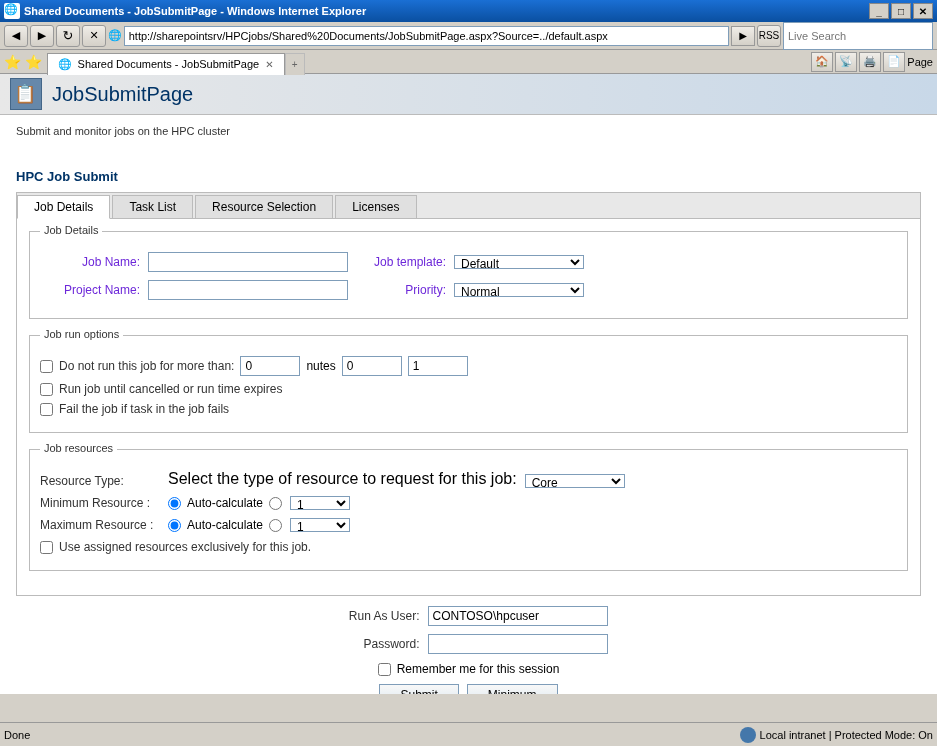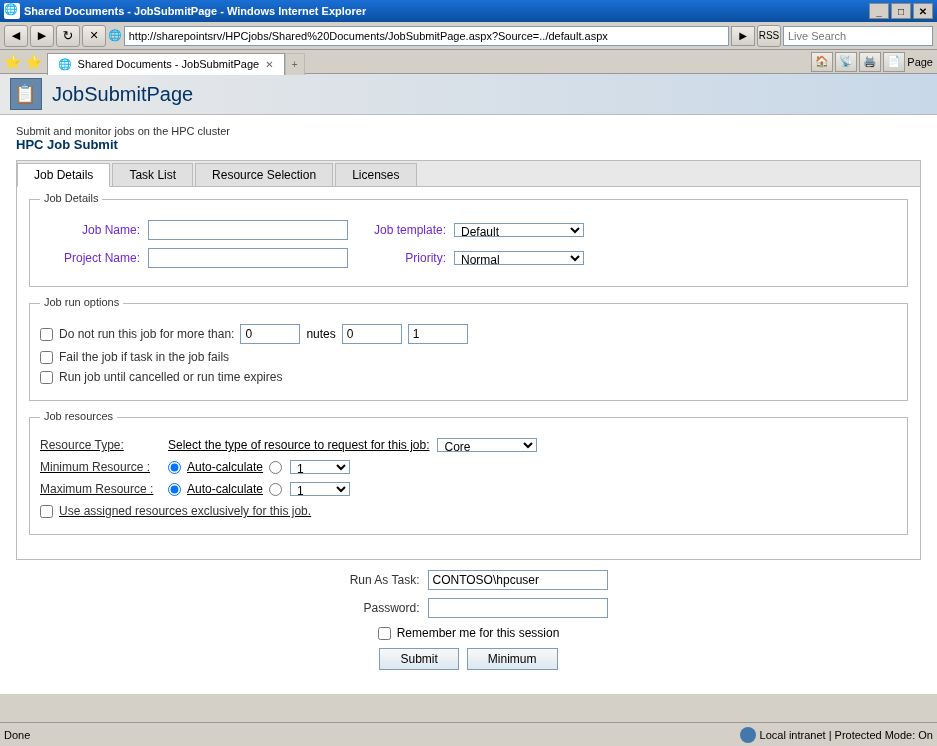--- a/index.html
+++ b/index.html
@@ -44,21 +44,21 @@
     .address-input {
       flex: 1; height: 20px; border: 1px solid #7f9db9; padding: 0 4px; font-size: 11px;
       background: white;
     }
     .go-btn {
       width: 24px; height: 20px; background: linear-gradient(to bottom, #f0ede8, #d4d0c8);
       border: 1px solid #999; display: flex; align-items: center; justify-content: center;
       cursor: pointer; font-size: 10px;
     }
     .search-box {
-      width: 150px; height: 20px; border: 1px solid #7f9db9; padding: 0 4px; font-size: 11px;
+      width: 150px; height: 28px; border: 1px solid #7f9db9; padding: 0 4px; font-size: 11px;
       background: white;
     }
 
     
     .toolbar {
       background: #d4d0c8;
       height: 24px;
       display: flex;
       align-items: center;
       padding: 0 4px;
@@ -122,21 +122,21 @@
     .page-header-icon {
       width: 32px; height: 32px; background: #6688aa;
       border: 1px solid #446688; display: flex; align-items: center; justify-content: center;
       color: white; font-size: 14px;
     }
     .page-title { font-size: 20px; color: #003366; font-weight: normal; }
 
     
     .main-content { padding: 10px 16px; background: white; min-height: 500px; }
     .subtitle { font-size: 11px; color: #333; margin-bottom: 0; }
-    .section-title { font-size: 13px; font-weight: bold; color: #003366; margin-bottom: 8px; }
+    .section-title { font-size: 13px; font-weight: bold; color: #003366; margin-bottom: 8px; margin-top: 32px; }
 
     
     .tab-container { border: 1px solid #bbb; }
     .tab-list { display: flex; background: #e8e8e8; border-bottom: 1px solid #bbb; }
     .form-tab {
       padding: 4px 16px; border: 1px solid #bbb; border-bottom: none;
       background: #e0e0e0; cursor: pointer; font-size: 12px; margin-right: 2px;
       margin-top: 2px;
     }
     .form-tab.active {
@@ -333,36 +333,36 @@
             <input type="checkbox" style="">
             <label>Do not run this job for more than:</label>
             <input class="form-input" type="text" style="width: 60px;" value="0">
             <span>nutes</span>
             <input class="form-input" type="text" style="width: 60px;" value="0">
             <input class="form-input" type="text" style="width: 60px;" value="1">
           </div>
 
           <div class="checkbox-row">
             <input type="checkbox" style="">
-            <label>Fail the job if task in the job fails</label>
+            <label>Run job until cancelled or run time expires</label>
           </div>
 
           <div class="checkbox-row">
             <input type="checkbox" style="">
-            <label>Run job until cancelled or run time expires</label>
-          </div>
-        </div>
-
-        <div class="form-section" style="margin-top:16px;text-decoration:underline;">
+            <label>Fail the job if task in the job fails</label>
+          </div>
+        </div>
+
+        <div class="form-section" style="margin-top:16px;">
           <span class="form-section-title">Job resources</span>
           <div style="height:10px;"></div>
 
           <div class="resource-row">
             <span class="resource-label">Resource Type:</span>
-            <span style="font-size:12px;">Select the type of resource to request for this job:</span>
+            <span style="font-size:16px;">Select the type of resource to request for this job:</span>
             <select class="form-select" style="width:100px;">
               <option>Core</option>
               <option>Node</option>
               <option>Socket</option>
             </select>
           </div>
 
           <div class="resource-row">
             <span class="resource-label">Minimum Resource :</span>
             <div class="radio-group">
@@ -391,21 +391,21 @@
             <input type="checkbox" style="">
             <label>Use assigned resources exclusively for this job.</label>
           </div>
         </div>
 
       </div>
     </div>
 
     <div class="footer-area">
       <div class="footer-row">
-        <span class="footer-label">Run As Task:</span>
+        <span class="footer-label">Run As User:</span>
         <input class="footer-input" type="text" value="CONTOSO\hpcuser" style="">
       </div>
       <div class="footer-row">
         <span class="footer-label">Password:</span>
         <input class="footer-input-pw" type="password" style="">
       </div>
       <div class="remember-row">
         <input type="checkbox" style="">
         <label>Remember me for this session</label>
       </div>

